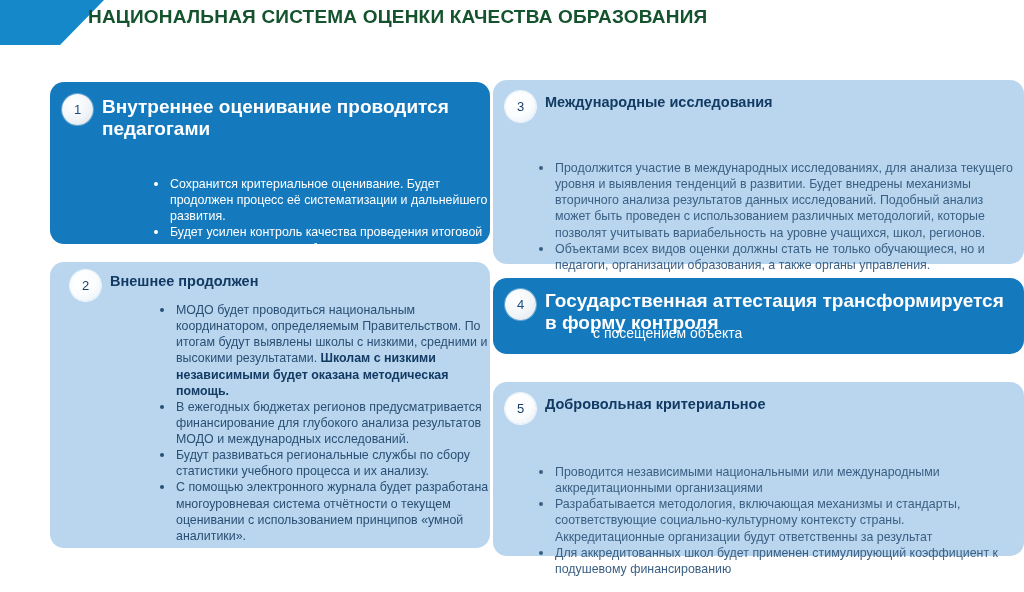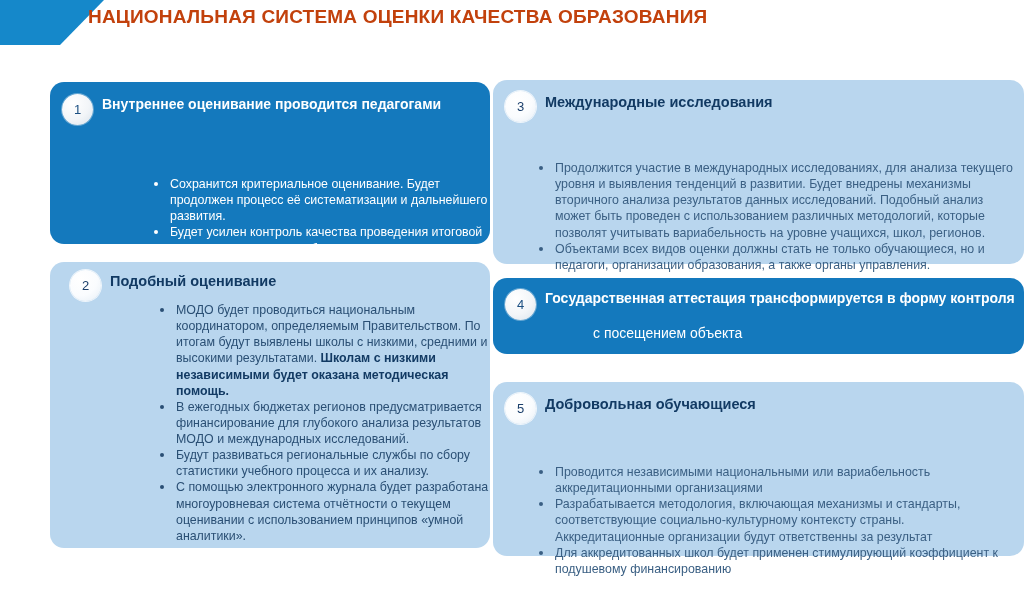--- a/index.html
+++ b/index.html
@@ -30,21 +30,21 @@
     height: 45px;
     background: #1588ca;
     clip-path: polygon(0 0, 104px 0, 60px 45px, 0 45px);
   }
   .header-title {
     position: absolute;
     left: 88px;
     top: 6px;
     font-size: 19px;
     font-weight: bold;
-    color: #c2410c;
+    color: #14532d;
     letter-spacing: 0.2px;
     white-space: nowrap;
   }
 
   
   .card {
     position: absolute;
     border-radius: 14px;
     box-sizing: border-box;
   }
@@ -77,21 +77,21 @@
     background: radial-gradient(circle at 35% 30%, #ffffff 0%, #fafcfe 55%, #e6eef6 100%);
     color: #1b3f6b;
     box-shadow: 0 0 0 1px rgba(255,255,255,0.75);
   }
 
   .card-title {
     position: absolute;
     font-weight: bold;
     line-height: 1.18;
   }
-  .card-title.on-dark { color: #ffffff; font-size: 14px; }
+  .card-title.on-dark { color: #ffffff; font-size: 19px; }
   .card-title.on-light { color: #123a63; font-size: 14.5px; }
 
   .card-sub {
     position: absolute;
     font-weight: normal;
     line-height: 1.2;
   }
   .card-sub.on-dark { color: #ffffff; font-size: 14px; margin-left: 48px; }
 
   
@@ -166,21 +166,21 @@
   <div class="badge on-dark">1</div>
   <div class="card-title on-dark">Внутреннее оценивание проводится педагогами</div>
   <ul class="bullets on-dark">
     <li>Сохранится критериальное оценивание. Будет продолжен процесс её систематизации и дальнейшего развития.</li>
     <li>Будет усилен контроль качества проведения итоговой аттестации. Будет разработана и утверджена политика академической честности на всех уровнях образования.</li>
   </ul>
 </div>
 
 <div class="card light" id="card2">
   <div class="badge on-light">2</div>
-  <div class="card-title on-light">Подобный оценивание</div>
+  <div class="card-title on-light">Внешнее продолжен</div>
   <ul class="bullets on-light">
     <li><span>МОДО будет проводиться национальным координатором, определяемым Правительством. По итогам будут выявлены школы с низкими, средними и высокими результатами. </span><b>Школам с низкими независимыми будет оказана методическая помощь.</b></li>
     <li>В ежегодных бюджетах регионов предусматривается финансирование для глубокого анализа результатов МОДО и международных исследований.</li>
     <li>Будут развиваться региональные службы по сбору статистики учебного процесса и их анализу.</li>
     <li>С помощью электронного журнала будет разработана многоуровневая система отчётности о текущем оценивании с использованием принципов «умной аналитики».</li>
   </ul>
 </div>
 
 <div class="card light" id="card3">
   <div class="badge on-light">3</div>
@@ -192,19 +192,19 @@
 </div>
 
 <div class="card dark" id="card4">
   <div class="badge on-dark">4</div>
   <div class="card-title on-dark">Государственная аттестация трансформируется в форму контроля</div>
   <div class="card-sub on-dark">с посещением объекта</div>
 </div>
 
 <div class="card light" id="card5">
   <div class="badge on-light">5</div>
-  <div class="card-title on-light">Добровольная обучающиеся</div>
+  <div class="card-title on-light">Добровольная критериальное</div>
   <ul class="bullets on-light wide">
-    <li>Проводится независимыми национальными или вариабельность аккредитационными организациями</li>
+    <li>Проводится независимыми национальными или международными аккредитационными организациями</li>
     <li>Разрабатывается методология, включающая механизмы и стандарты, соответствующие социально-культурному контексту страны. Аккредитационные организации будут ответственны за результат</li>
     <li>Для аккредитованных школ будет применен стимулирующий коэффициент к подушевому финансированию</li>
   </ul>
 </div>
 
 </body></html>

